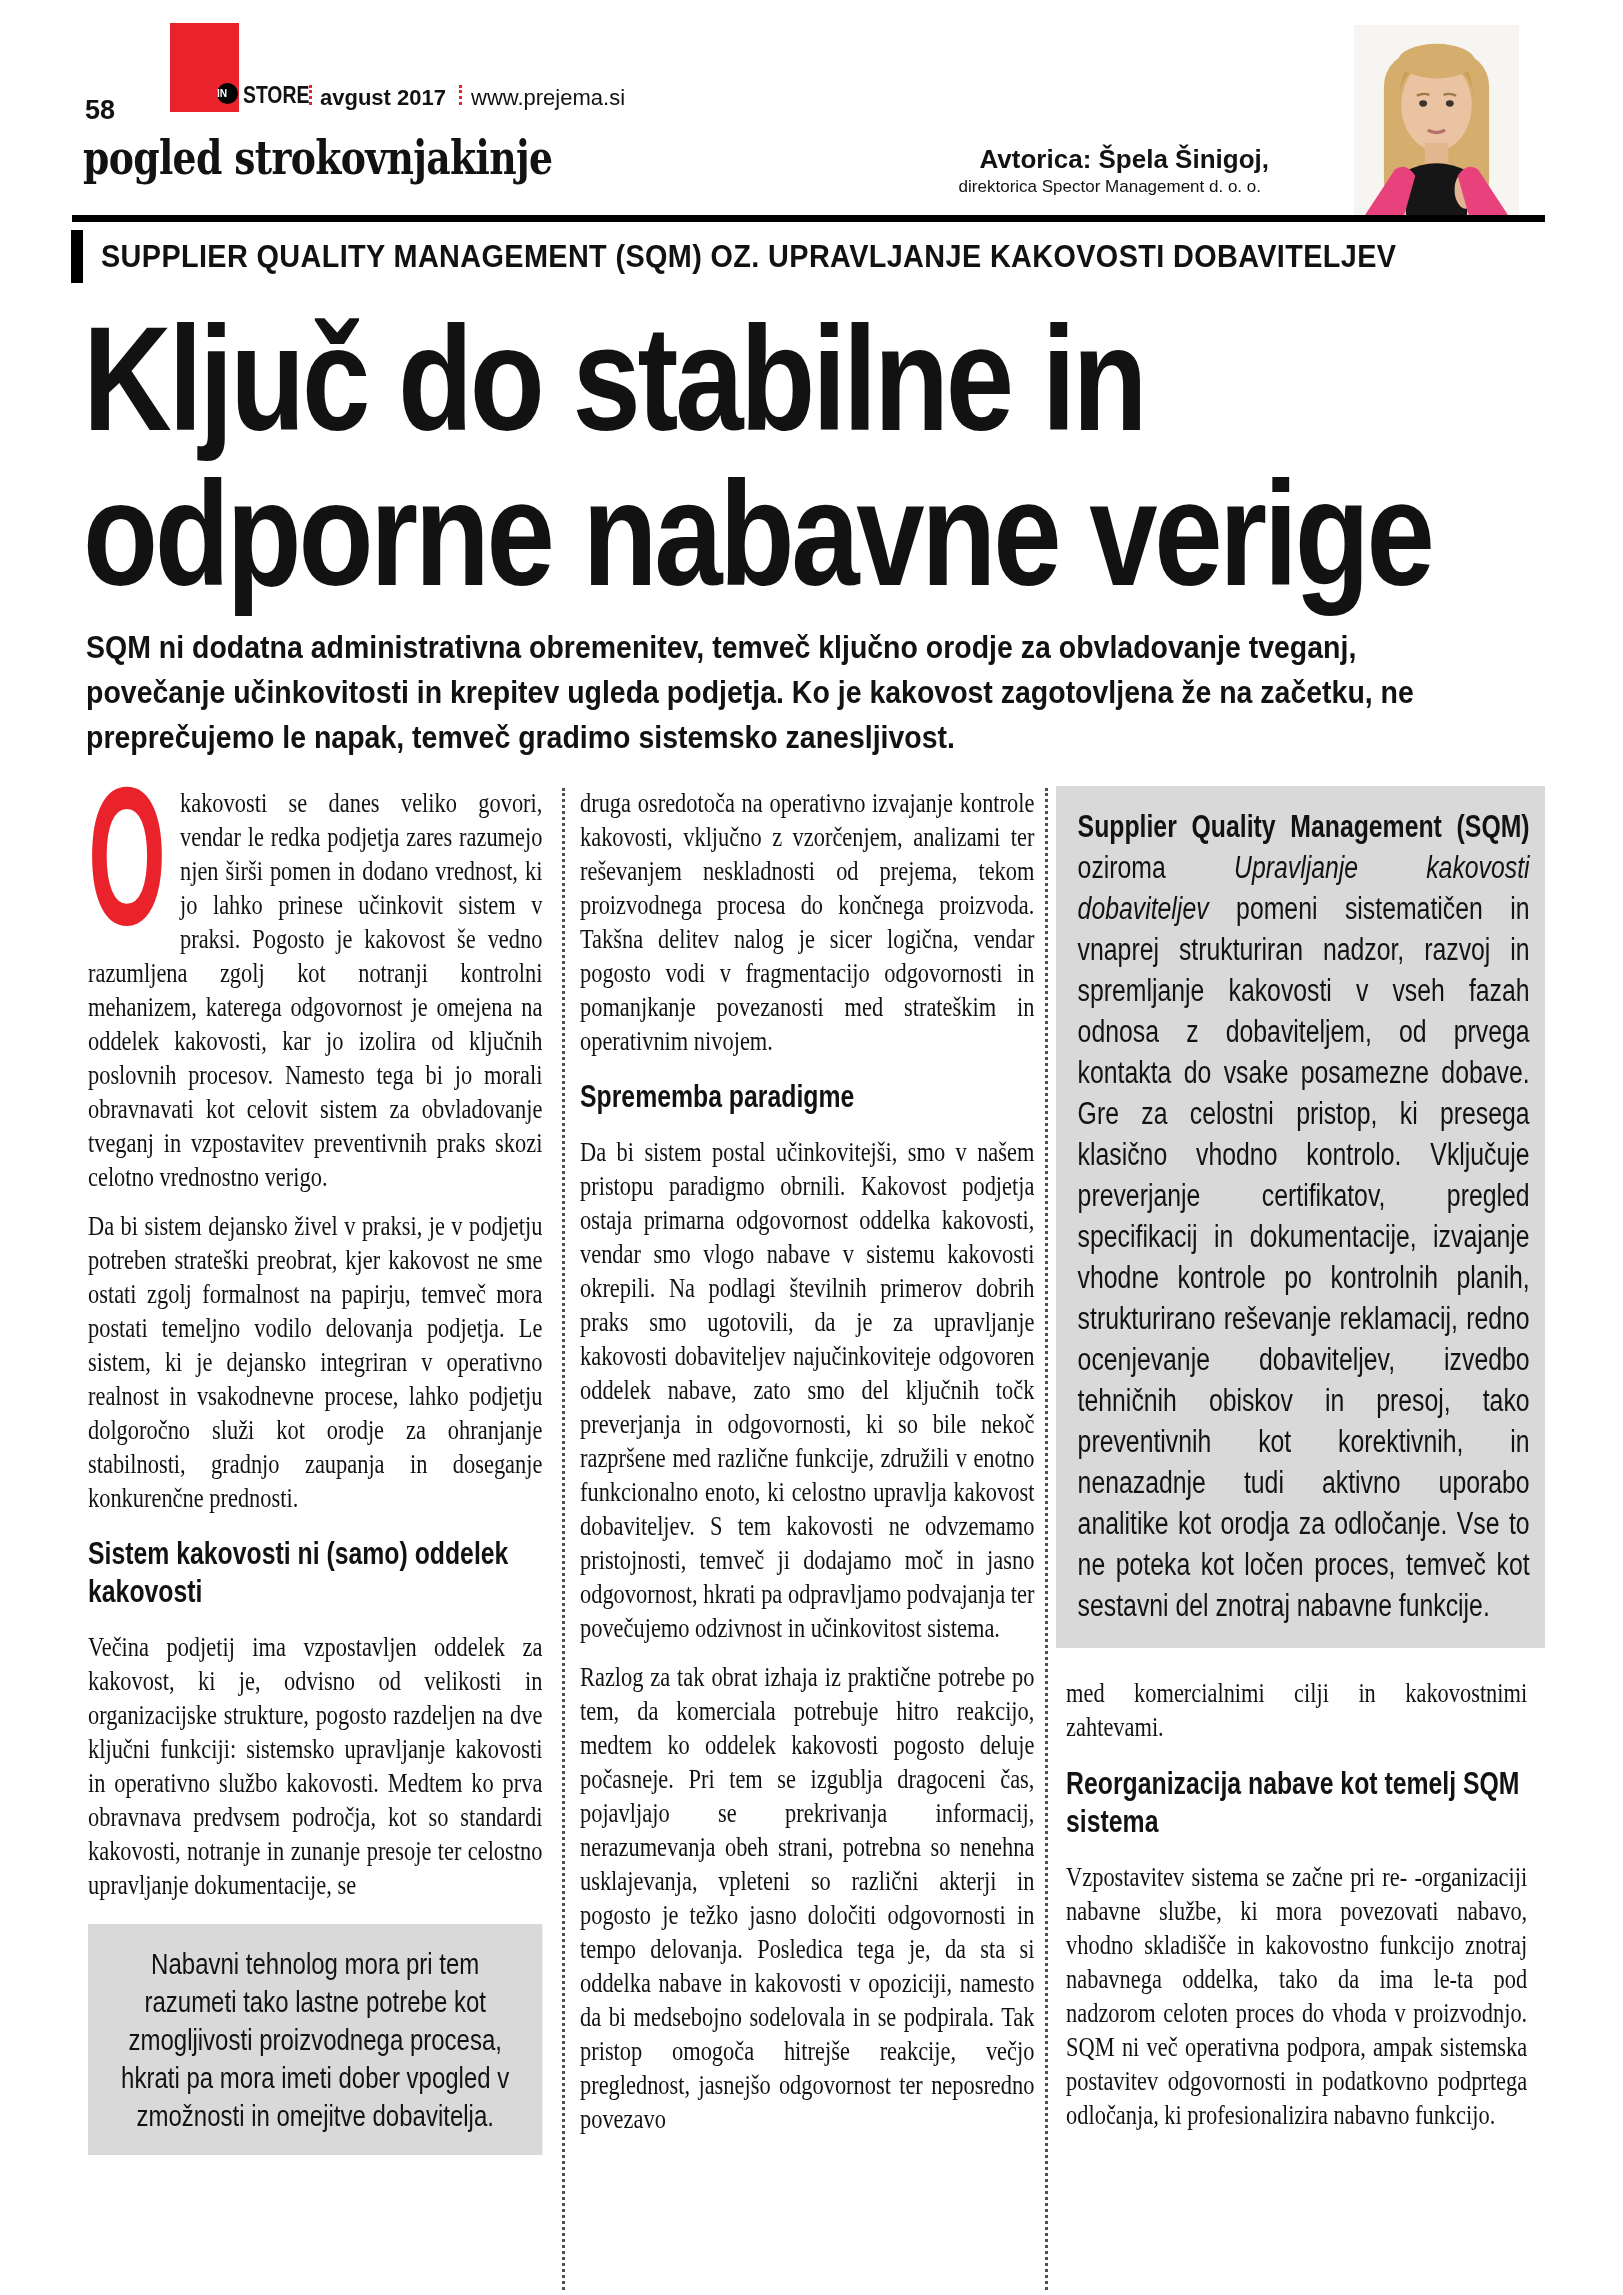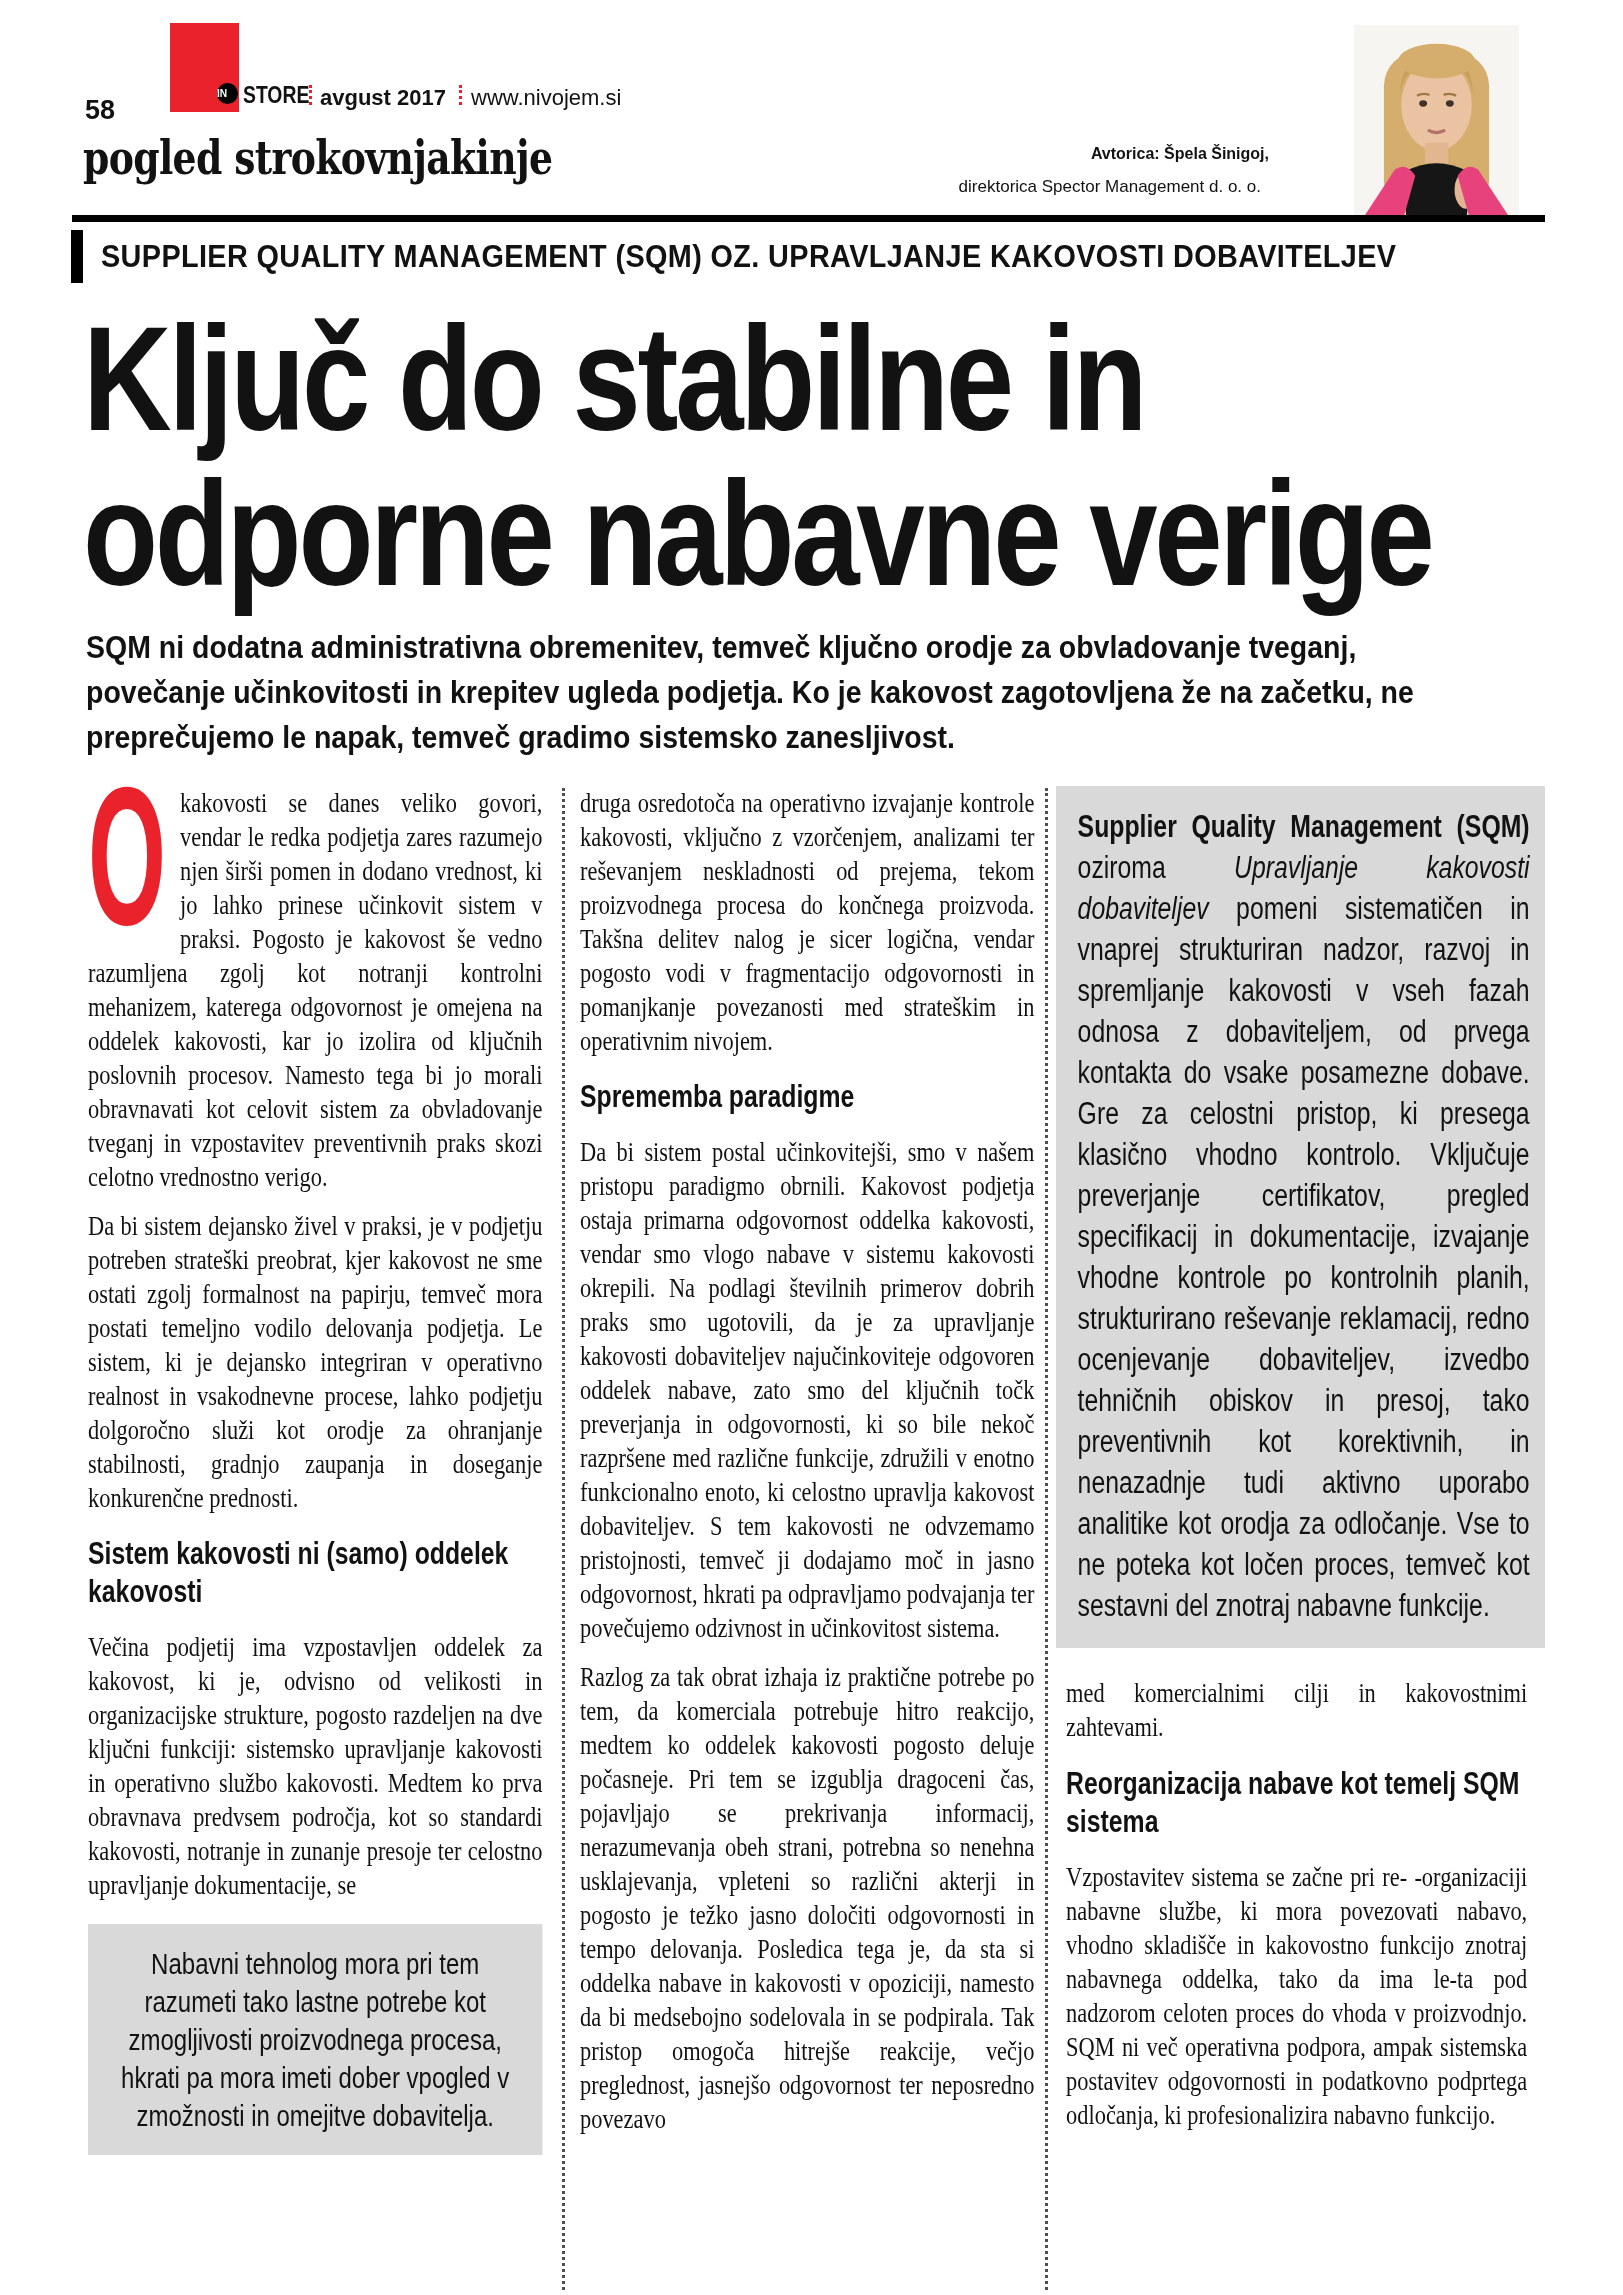--- a/index.html
+++ b/index.html
@@ -54,21 +54,21 @@
   }
   .section-title{
     left:83px; top:121px;
     font-family:"DejaVu Serif", serif; font-weight:bold;
     font-size:46px; line-height:1.1; letter-spacing:-0.8px;
     transform:scaleX(0.82); transform-origin:0 0; white-space:nowrap;
   }
   .author-name{
     right:276px; top:134px; text-align:right;
     font-family:"Liberation Sans", sans-serif; font-weight:bold;
-    font-size:16px; line-height:1;
+    font-size:26px; line-height:1;
   }
   .author-role{
     right:284px; top:166px; text-align:right;
     font-family:Liberation Sans, sans-serif;
     font-size:17px; line-height:1;
   }
   .photo{ left:1354px; top:12.6px; width:165px; height:190px; }
   .header-rule{ left:72px; top:203px; width:1504px; height:7px; background:#000;}
 
   
@@ -143,21 +143,21 @@
 
 <div id="page">
 
   <div class="abs page-number">58</div>
   <div class="abs logo-red"></div>
   <div class="abs logo-circle">IN</div>
   <div class="abs logo-store">STORE</div>
   <div class="abs hsep" id="hsep1"></div>
   <div class="abs issue">avgust 2017</div>
   <div class="abs hsep" id="hsep2"></div>
-  <div class="abs website">www.nivojem.si</div>
+  <div class="abs website">www.prejema.si</div>
 
   <div class="abs section-title">pogled strokovnjakinje</div>
 
   <div class="abs author-name">Avtorica: Špela Šinigoj,</div>
   <div class="abs author-role">direktorica Spector Management d. o. o.</div>
 
   <svg class="abs photo" viewBox="0 0 210 242" xmlns="http://www.w3.org/2000/svg">
     <rect x="0" y="0" width="210" height="242" fill="#f7f5f2"></rect>
     <rect x="38" y="34" width="134" height="208" rx="44" fill="#d5ad6c"></rect>
     <ellipse cx="105" cy="102" rx="45" ry="58" fill="#eac3a2"></ellipse>

